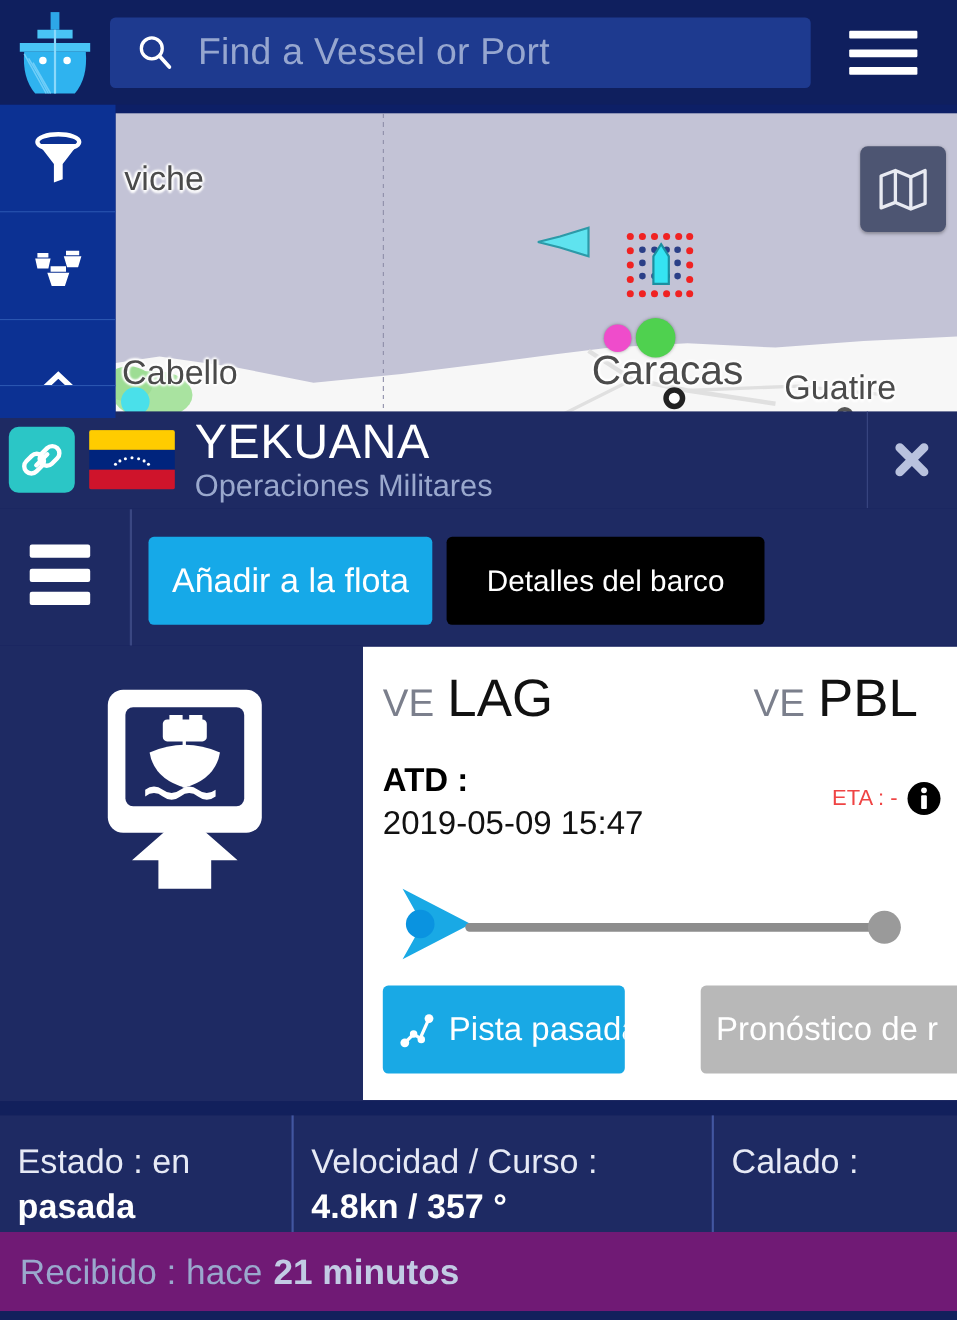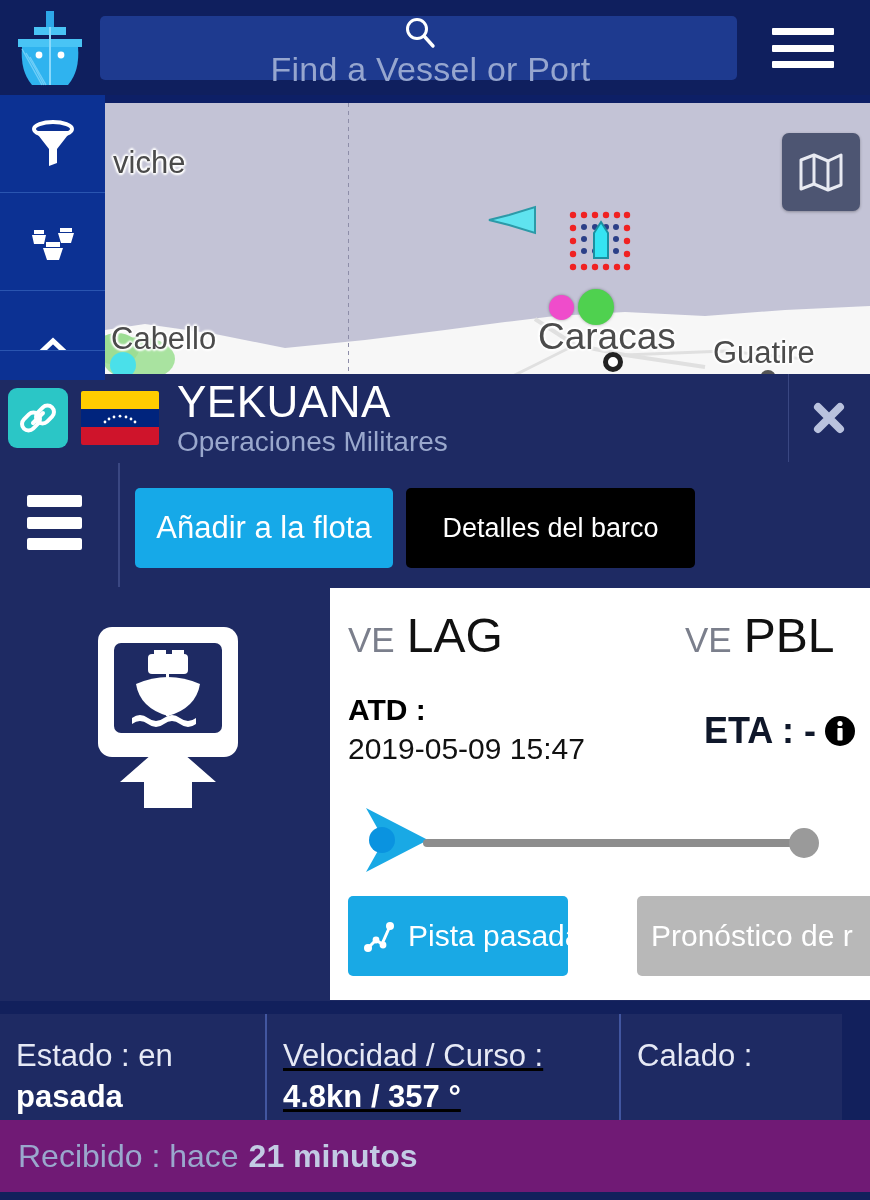--- a/index.html
+++ b/index.html
@@ -22,21 +22,20 @@
     display: flex; align-items: center; justify-content: center;
   }
   .logo-svg { width: 72px; height: 78px; display: block; }
 
   .searchbar {
     width: 637px; height: 64px;
     background: #1e3a8f;
     border-radius: 5px;
     display: flex; align-items: center;
     padding-left: 24px;
-    flex-direction: column;
   }
   .search-icon { width: 34px; height: 34px; flex: 0 0 34px; margin-right: 22px; }
   .search-placeholder {
     color: #96a6cf; font-size: 34px; font-weight: 400;
     letter-spacing: 0.2px; white-space: nowrap;
   }
   .burger-top {
     position: absolute; right: 36px; top: 28px;
     width: 62px; height: 40px;
     display: flex; flex-direction: column; justify-content: space-between;
@@ -210,21 +209,21 @@
   .cc { color: #7b7f8c; font-size: 35px; font-weight: 400; }
   .pcode { color: #111; font-size: 48px; font-weight: 400; margin-left: 12px; }
 
   .atd-block { position: absolute; left: 18px; top: 105px; }
   .atd-label { color: #000; font-size: 30px; font-weight: 700; }
   .atd-value { color: #111; font-size: 30px; font-weight: 400; margin-top: 5px; }
   .eta-block {
     position: absolute; right: 14px; top: 122px;
     display: flex; align-items: center;
   }
-  .eta-text { color: #0f172a; font-size: 36px; font-weight: 700; }
+  .eta-text { color: #ef4444; font-size: 20px; font-weight: 400; }
   .info-icon { width: 32px; height: 32px; margin-left: 8px; }
 
   .progress-row {
     position: absolute; left: 0; top: 212px; width: 540px; height: 70px;
   }
   .prog-arrow { position: absolute; left: 32px; top: 2px; }
   .prog-line {
     position: absolute; left: 93px; top: 39px;
     width: 380px; height: 8px; background: #8d8d8d; border-radius: 4px;
   }
@@ -258,21 +257,21 @@
     position: absolute; top: 1014px; left: 0; width: 870px; height: 110px;
     display: flex;
   }
   .stat-cell {
     background: #1e2a63; height: 110px;
     padding: 22px 0 0 16px;
     position: relative;
   }
   .stat-cell + .stat-cell { border-left: 2px solid #4256a0; }
   #stat-estado   { width: 265px; }
-  #stat-velocidad{ width: 354px; text-decoration: underline; }
+  #stat-velocidad{ width: 382px; }
   #stat-calado   { width: 223px; }
   .stat-label { color: #e6e9f5; font-size: 31px; font-weight: 400; line-height: 1.32; }
   .stat-value { color: #ffffff; font-size: 31px; font-weight: 700; line-height: 1.32; }
 
   
   .footer {
     position: absolute; top: 1120px; left: 0; width: 870px; height: 72px;
     background: #701a75;
     display: flex; align-items: center; padding-left: 18px;
   }

